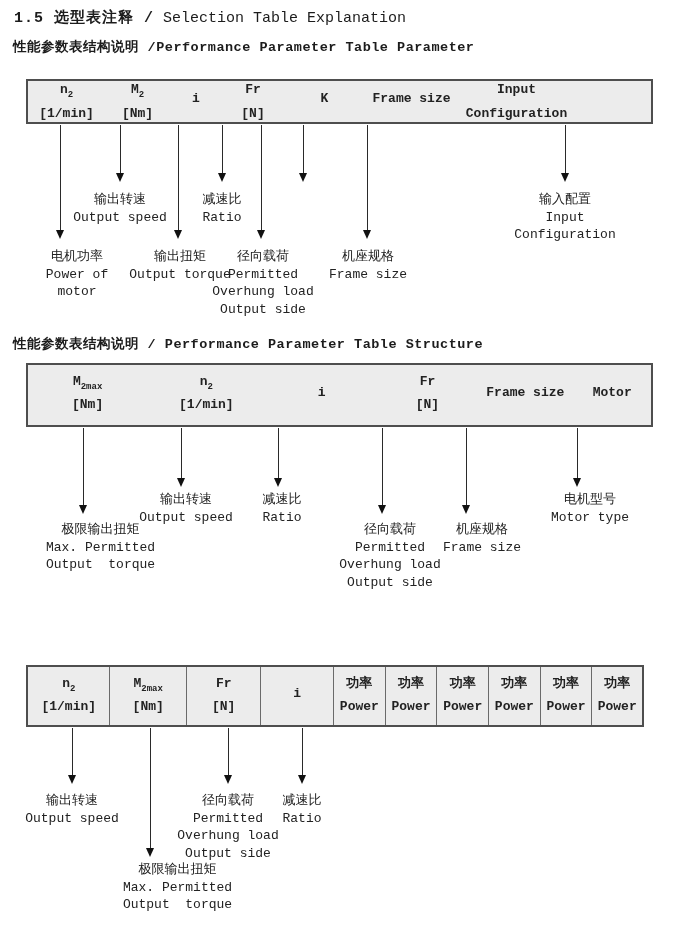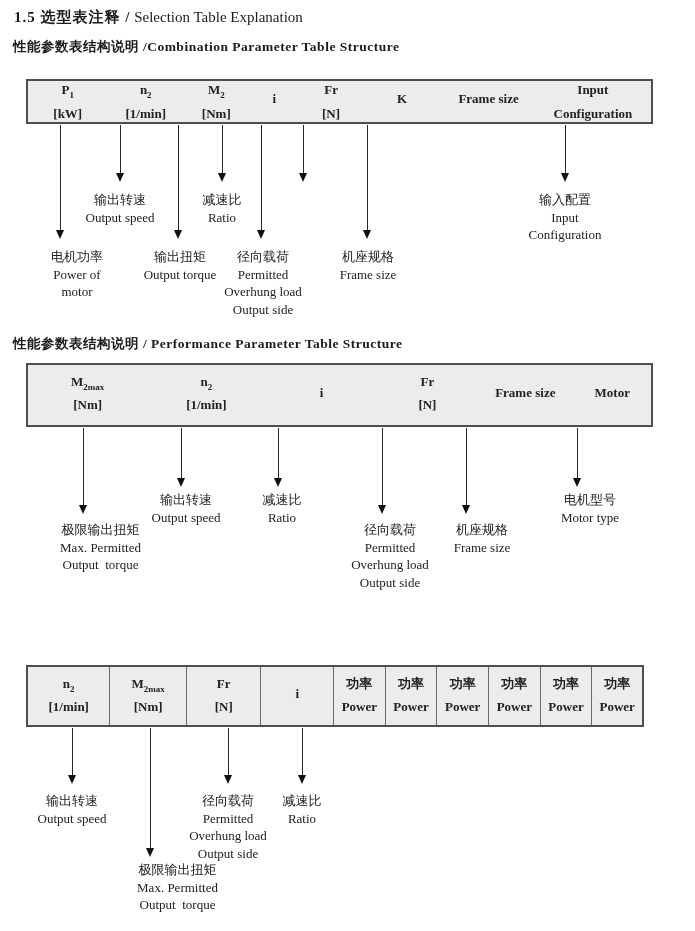--- a/index.html
+++ b/index.html
@@ -1,18 +1,18 @@
 <!DOCTYPE html>
 <html><head>
 <meta charset="utf-8">
 <style>
   html,body{margin:0;padding:0;background:#fff;}
   .page{
     position:relative;width:695px;height:931px;background:#ffffff;
-    font-family:Liberation Serif, serif;color:#1c1c1c;overflow:hidden;
+    font-family:Liberation Mono, monospace;color:#1c1c1c;overflow:hidden;
   }
   .doc-title{position:absolute;left:14px;top:8px;font-size:15px;}
   .doc-title .zh{font-weight:bold;letter-spacing:1px;}
   .doc-title .en{font-weight:normal;}
   .sec-heading{position:absolute;left:13px;font-size:13.5px;font-weight:bold;letter-spacing:.5px;}
   .tbl{
     position:absolute;background:#ececec;border:2px solid #4e4e4e;
     display:flex;flex-direction:row;box-sizing:border-box;
   }
   .cell{
@@ -40,27 +40,23 @@
 </style>
 </head>
 <body>
 
 <div class="page">
 
   <div class="doc-title">
     <span class="zh">1.5 选型表注释 /</span><span class="en"> Selection Table Explanation</span>
   </div>
 
-  <div class="sec-heading" style="top:38px">性能参数表结构说明 /Combination Parameter Table Structure</div>
+  <div class="sec-heading" style="top:38px">性能参数表结构说明 /Performance Parameter Table Parameter</div>
 
   <div class="tbl t1" style="left:26px;top:79px;width:627px;height:45px">
-    <div class="cell" style="width:80px">
-        <div><span>P</span><sub>1</sub></div>
-        <div>[kW]</div>
-      </div>
     <div class="cell" style="width:77px">
         <div><span>n</span><sub>2</sub></div>
         <div>[1/min]</div>
       </div>
     <div class="cell" style="width:65px">
         <div><span>M</span><sub>2</sub></div>
         <div>[Nm]</div>
       </div>
     <div class="cell" style="width:52px">
         <div><span>i</span><sub></sub></div>

